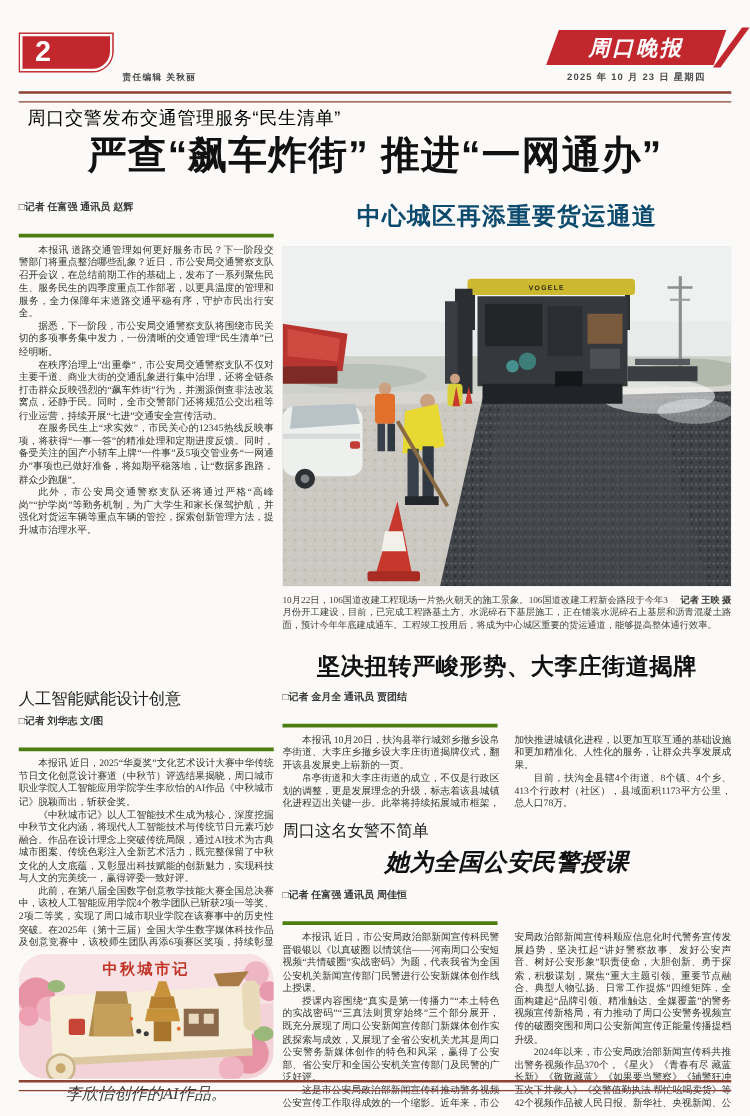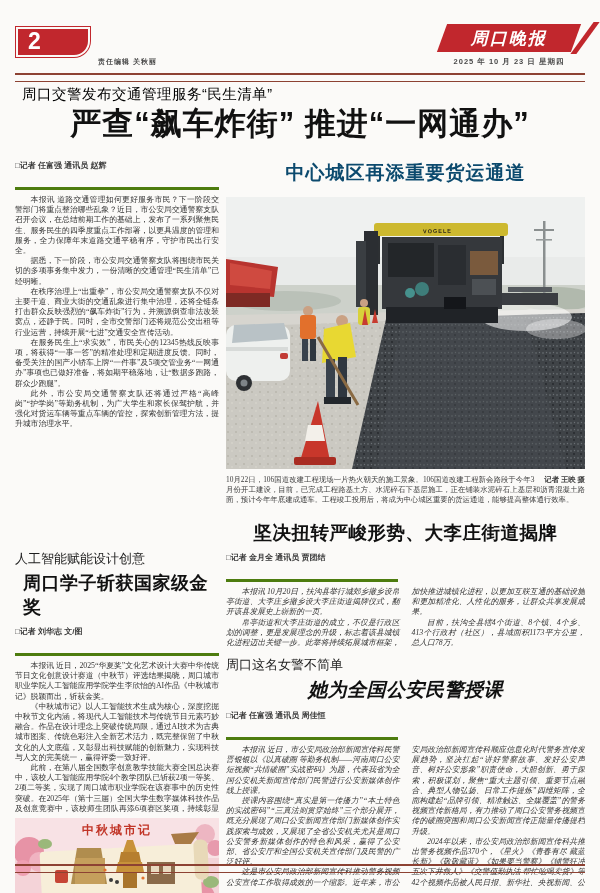--- a/index.html
+++ b/index.html
@@ -40,29 +40,29 @@
         letter-spacing:1px;transform:rotate(-1deg);}
   .photo-caption{margin-top:6px;font-family:"Liberation Serif",serif;font-size:7.4px;line-height:10px;
         color:#3c3c3c;text-align:justify;}
   .photo-caption .credit{float:right;padding-left:10px;font-weight:bold;}
   
   .award{position:absolute;left:15px;top:534px;width:204px;margin-top:16px;}
   .kicker-sub{font-size:13px;color:#1d1d1d;margin-bottom:3px;}
   .title-sub{font-size:18px;font-weight:900;color:#111;margin-bottom:7px;letter-spacing:.5px;}
   .award .title-sub{padding-left:8px;}
   .award .bodytext{height:152px;}
-  .artwork-frame{position:relative;margin-top:5px;width:204px;height:86px;overflow:hidden;}
+  .artwork-frame{position:relative;margin-top:5px;width:204px;height:100px;overflow:hidden;border-radius:22px;}
   .artwork-title{position:absolute;left:0;top:4px;width:100%;text-align:center;font-size:12px;
         font-weight:900;color:#c13527;letter-spacing:2px;font-family:"Liberation Serif",serif;}
   .artwork-caption{margin-top:3px;text-align:center;font-family:"Liberation Serif",serif;
         font-style:italic;font-size:13px;color:#3c3c3c;}
   .street{position:absolute;left:226px;top:520px;width:359px;}
   .street .title-sub{text-align:center;font-size:18.5px;}
   .halfline{width:48%;}
-  .twocol{column-count:2;column-gap:12px;font-style:italic;}
+  .twocol{column-count:2;column-gap:12px;}
   .street .bodytext{height:90px;}
   .police{position:absolute;left:226px;top:656px;width:359px;}
   .police .title-sub{text-align:center;font-size:19px;margin-top:2px;font-style:italic;}
   .police .bodytext{height:146px;}
 </style>
 </head>
 <body>
 
 <div class="page">
 
@@ -200,21 +200,20 @@
       <span class="machine-brand">VOGELE</span>
     </div>
     <div class="photo-caption">
       <span class="credit">记者 王映 摄</span>
       <span>10月22日，106国道改建工程现场一片热火朝天的施工景象。106国道改建工程新会路段于今年3月份开工建设，目前，已完成工程路基土方、水泥碎石下基层施工，正在铺装水泥碎石上基层和沥青混凝土路面，预计今年年底建成通车。工程竣工投用后，将成为中心城区重要的货运通道，能够提高整体通行效率。</span>
     </div>
   </div>
 
   <div class="award">
     <div class="kicker-sub">人工智能赋能设计创意</div>
-    <div class="title-sub">周口学子斩获国家级金奖</div>
     <div class="byline">□记者 刘华志 文/图</div>
     <div class="bodytext">
       <p>本报讯 近日，2025“华夏奖”文化艺术设计大赛中华传统节日文化创意设计赛道（中秋节）评选结果揭晓，周口城市职业学院人工智能应用学院学生李欣怡的AI作品《中秋城市记》脱颖而出，斩获金奖。</p>
       <p>《中秋城市记》以人工智能技术生成为核心，深度挖掘中秋节文化内涵，将现代人工智能技术与传统节日元素巧妙融合。作品在设计理念上突破传统局限，通过AI技术为古典城市图案、传统色彩注入全新艺术活力，既完整保留了中秋文化的人文底蕴，又彰显出科技赋能的创新魅力，实现科技与人文的完美统一，赢得评委一致好评。</p>
       <p>此前，在第八届全国数字创意教学技能大赛全国总决赛中，该校人工智能应用学院4个教学团队已斩获2项一等奖、2项二等奖，实现了周口城市职业学院在该赛事中的历史性突破。在2025年（第十三届）全国大学生数字媒体科技作品及创意竞赛中，该校师生团队再添6项赛区奖项，持续彰显科技教学实力。</p>
     </div>
     <div class="artwork-frame">
       <svg width="204" height="106" viewBox="0 0 204 106">
         <rect x="0" y="0" width="204" height="106" fill="#f4d3d8"></rect>
         <rect x="0" y="0" width="204" height="40" fill="#f8e2e5"></rect>
@@ -272,21 +271,21 @@
       <p>帛亭街道和大李庄街道的成立，不仅是行政区划的调整，更是发展理念的升级，标志着该县城镇化进程迈出关键一步。此举将持续拓展城市框架，加快推进城镇化进程，以更加互联互通的基础设施和更加精准化、人性化的服务，让群众共享发展成果。</p>
       <p>目前，扶沟全县辖4个街道、8个镇、4个乡、413个行政村（社区），县域面积1173平方公里，总人口78万。</p>
     </div>
   </div>
 
   <div class="police">
     <div class="kicker-sub">周口这名女警不简单</div>
     <div class="title-sub">她为全国公安民警授课</div>
     <div class="byline halfline">□记者 任富强 通讯员 周佳恒</div>
     <div class="bodytext twocol">
-      <p>本报讯 近日，市公安局政治部新闻宣传科民警晋银银以《以真破圈 等勤务机制——河南周口公安短视频“共情破圈”实战密码》为题，代表我省为全国公安机关新闻宣传部门民警进行公安新媒体创作线上授课。</p>
+      <p>本报讯 近日，市公安局政治部新闻宣传科民警晋银银以《以真破圈 以情筑信——河南周口公安短视频“共情破圈”实战密码》为题，代表我省为全国公安机关新闻宣传部门民警进行公安新媒体创作线上授课。</p>
       <p>授课内容围绕“真实是第一传播力”“本土特色的实战密码”“三真法则贯穿始终”三个部分展开，既充分展现了周口公安新闻宣传部门新媒体创作实践探索与成效，又展现了全省公安机关尤其是周口公安警务新媒体创作的特色和风采，赢得了公安部、省公安厅和全国公安机关宣传部门及民警的广泛好评。</p>
       <p>这是市公安局政治部新闻宣传科推动警务视频公安宣传工作取得成效的一个缩影。近年来，市公安局政治部新闻宣传科顺应信息化时代警务宣传发展趋势，坚决扛起“讲好警察故事、发好公安声音、树好公安形象”职责使命，大胆创新、勇于探索，积极谋划，聚焦“重大主题引领、重要节点融合、典型人物弘扬、日常工作提炼”四维矩阵，全面构建起“品牌引领、精准触达、全媒覆盖”的警务视频宣传新格局，有力推动了周口公安警务视频宣传的破圈突围和周口公安新闻宣传正能量传播提档升级。</p>
       <p>2024年以来，市公安局政治部新闻宣传科共推出警务视频作品370个，《星火》《青春有尽 藏蓝长新》《敬敬藏蓝》《如果要当警察》《辅警狂冲五次下井救人》《交警值勤执法 帮忙吆喝卖货》等42个视频作品被人民日报、新华社、央视新闻、公安部等中央级新媒体平台采用，全网累计播放量达25亿人次。新闻宣传科骨干郑鹏受邀参加了公安部新媒体“签约创作人才”聘书颁发仪式暨公安新媒体创作研讨会，视频作品《青春有尽 藏蓝长新》获评中华全国总工会“百年·筑梦”第三届全国职工短视频大赛“最佳主题表现奖”（全国公安机关共有4个地市获奖），其突出工作成效多次受到公安部和省公安厅高度肯定。</p>
     </div>
   </div>
 
   <div class="double-rule rule-footer"></div>
 </div>
 
 </body></html>

